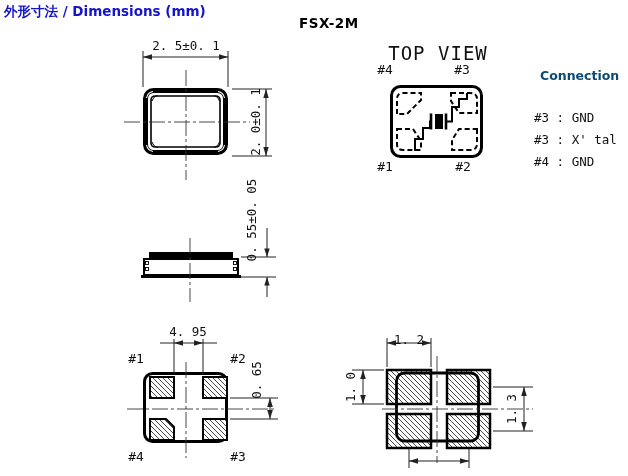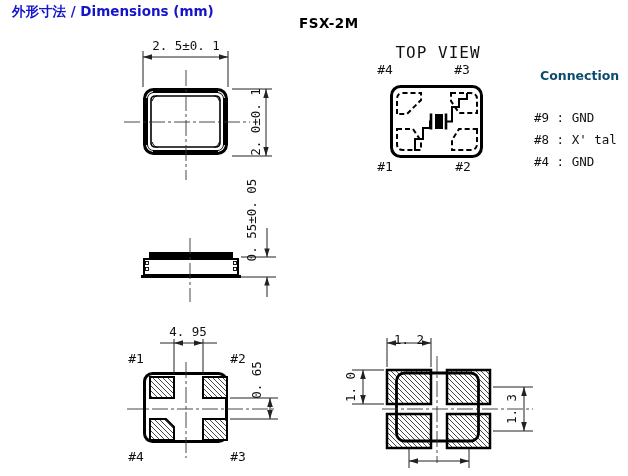--- a/index.html
+++ b/index.html
@@ -2,25 +2,25 @@
 <html><head>
 <meta charset="utf-8">
 <style>
   html,body{margin:0;padding:0;background:#fff;}
   #sheet{position:relative;width:628px;height:476px;background:#ffffff;overflow:hidden;
          font-family:"DejaVu Sans Mono",monospace;}
   #linework{position:absolute;left:0;top:0;}
   .t{position:absolute;font:12.5px "DejaVu Sans Mono",monospace;color:#111;
      white-space:pre;transform:translate(-50%,-50%);line-height:1;}
   .rot{transform:translate(-50%,-50%) rotate(-90deg);}
-  .title{position:absolute;left:12px;top:3px;transform:none;
+  .title{position:absolute;left:4px;top:3px;transform:none;
          font:bold 13.5px "DejaVu Sans",sans-serif;color:#1414cc;white-space:pre;}
   .model{position:absolute;left:299px;top:15px;transform:none;
          font:bold 13.5px "DejaVu Sans",sans-serif;color:#000;letter-spacing:.5px;white-space:pre;text-align:center;}
-  .tv-title{font-size:16px;letter-spacing:1px;}
+  .tv-title{font-size:19px;letter-spacing:1px;}
   .pin{font-size:13px;}
   .conn-head{position:absolute;left:540px;top:68px;transform:none;
              font:bold 12.5px "DejaVu Sans",sans-serif;color:#0c4a6e;white-space:pre;}
   .conn-row{position:absolute;left:534px;transform:none;font:12.5px "DejaVu Sans Mono",monospace;
             color:#111;white-space:pre;}
   .note{position:absolute;transform:none;font:12.5px "DejaVu Sans",sans-serif;color:#111;white-space:pre;}
   .dim-bg{background:#fff;padding:0 2px;margin-top:42px;}
 </style>
 </head>
 <body>
@@ -155,22 +155,22 @@
 
   <span class="t rot" style="left:252px;top:220px">0. 55±0. 05</span>
 
   <span class="t tv-title" style="left:438px;top:53px">TOP VIEW</span>
   <span class="t pin" style="left:385px;top:69px">#4</span>
   <span class="t pin" style="left:462px;top:69px">#3</span>
   <span class="t pin" style="left:385px;top:166px">#1</span>
   <span class="t pin" style="left:463px;top:166px">#2</span>
 
   <span class="conn-head">Connection</span>
-  <span class="conn-row" style="top:110px">#9 : GND</span>
-  <span class="conn-row" style="top:132px">#8 : X' tal</span>
+  <span class="conn-row" style="top:110px">#3 : GND</span>
+  <span class="conn-row" style="top:132px">#3 : X' tal</span>
   <span class="conn-row" style="top:154px">#4 : GND</span>
 
 
   <span class="t pin" style="left:136px;top:358px">#1</span>
   <span class="t pin" style="left:238px;top:358px">#2</span>
   <span class="t pin" style="left:136px;top:456px">#4</span>
   <span class="t pin" style="left:238px;top:456px">#3</span>
   <span class="t" style="left:188px;top:332px">4. 95</span>
   <span class="t rot" style="left:257px;top:380px">0. 65</span>
 

